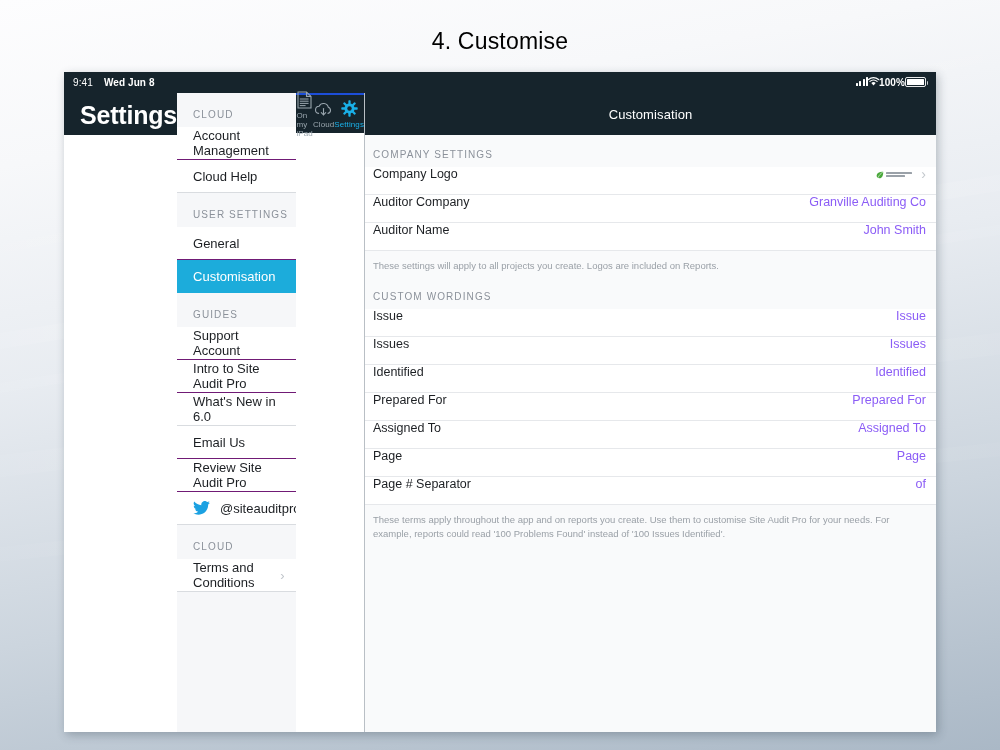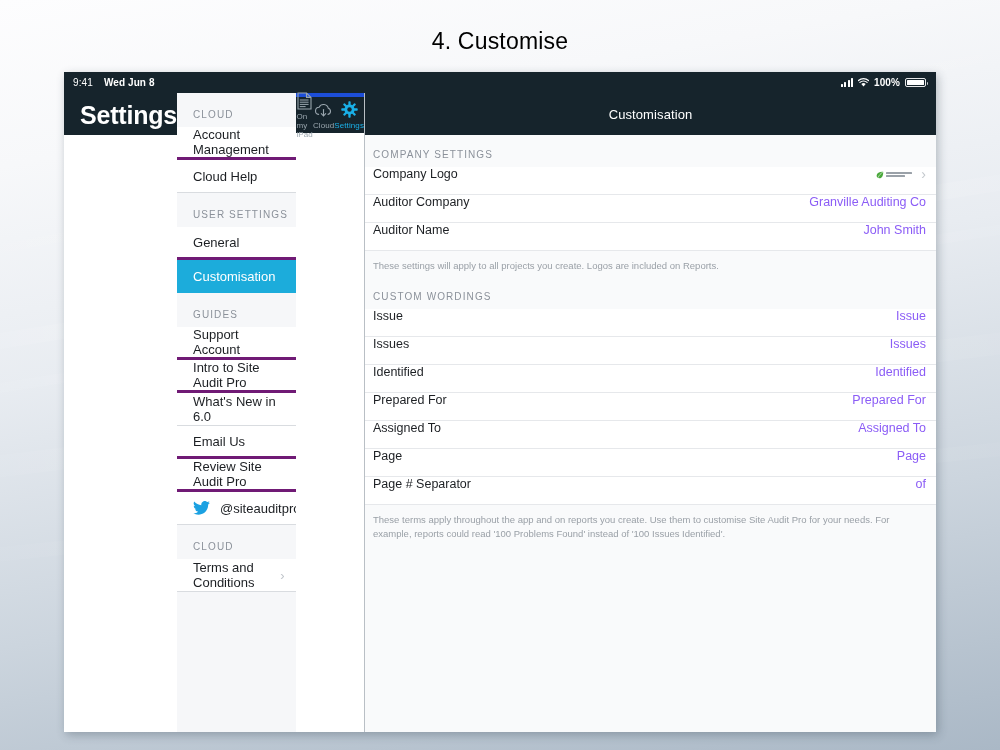--- a/index.html
+++ b/index.html
@@ -70,22 +70,21 @@
     align-items: center;
     padding: 0 10px 0 9px;
     font-size: 10px;
     flex: 0 0 auto;
   }
   .sb-time { font-weight: normal; letter-spacing: .1px; }
   .sb-date { margin-left: 11px; font-weight: bold; letter-spacing: .1px; }
   .sb-right {
     margin-left: auto;
     display: flex;
-    align-items: center;
-    gap: 5px;
+    align-items: flex-start;
   }
   .signal { display: flex; align-items: flex-end; gap: 1.5px; height: 9px; }
   .signal i { width: 2px; background: #fff; display: block; border-radius: .5px; }
   .signal i:nth-child(1) { height: 3px; }
   .signal i:nth-child(2) { height: 5px; }
   .signal i:nth-child(3) { height: 7px; }
   .signal i:nth-child(4) { height: 9px; }
   .wifi { width: 11px; height: 9px; position: relative; }
   .wifi svg { display: block; }
   .sb-batt-pct { font-size: 10px; font-weight: bold; letter-spacing: .1px; }
@@ -142,21 +141,21 @@
     font-weight: normal;
   }
   .sb-row {
     height: 33px;
     background: #ffffff;
     display: flex;
     align-items: center;
     padding: 0 12px 0 16px;
     font-size: 13px;
     color: #1c1f23;
-    border-bottom: 3px solid #701a75;
+    border-bottom: 1px solid #701a75;
     position: relative;
   }
   .sb-row.last { border-bottom: 1px solid #d9dce0; }
   .sb-row.selected {
     background: #1cacdb;
     color: #ffffff;
     border-bottom-color: #1cacdb;
   }
   .sb-row .chev {
     margin-left: auto;
@@ -165,21 +164,21 @@
     line-height: 1;
   }
   .tw-icon { width: 19px; margin-right: 10px; display: flex; align-items: center; }
 
   
   .tabbar {
     height: 40px;
     flex: 0 0 40px;
     background: #16242c;
     display: flex;
-    border-top: 4px solid #1d4ed8;
+    border-top: 2px solid #1d4ed8;
   }
   .tab {
     flex: 1 1 0;
     display: flex;
     flex-direction: column;
     align-items: center;
     justify-content: center;
     gap: 2px;
     color: #9aa6ae;
     font-size: 8px;

